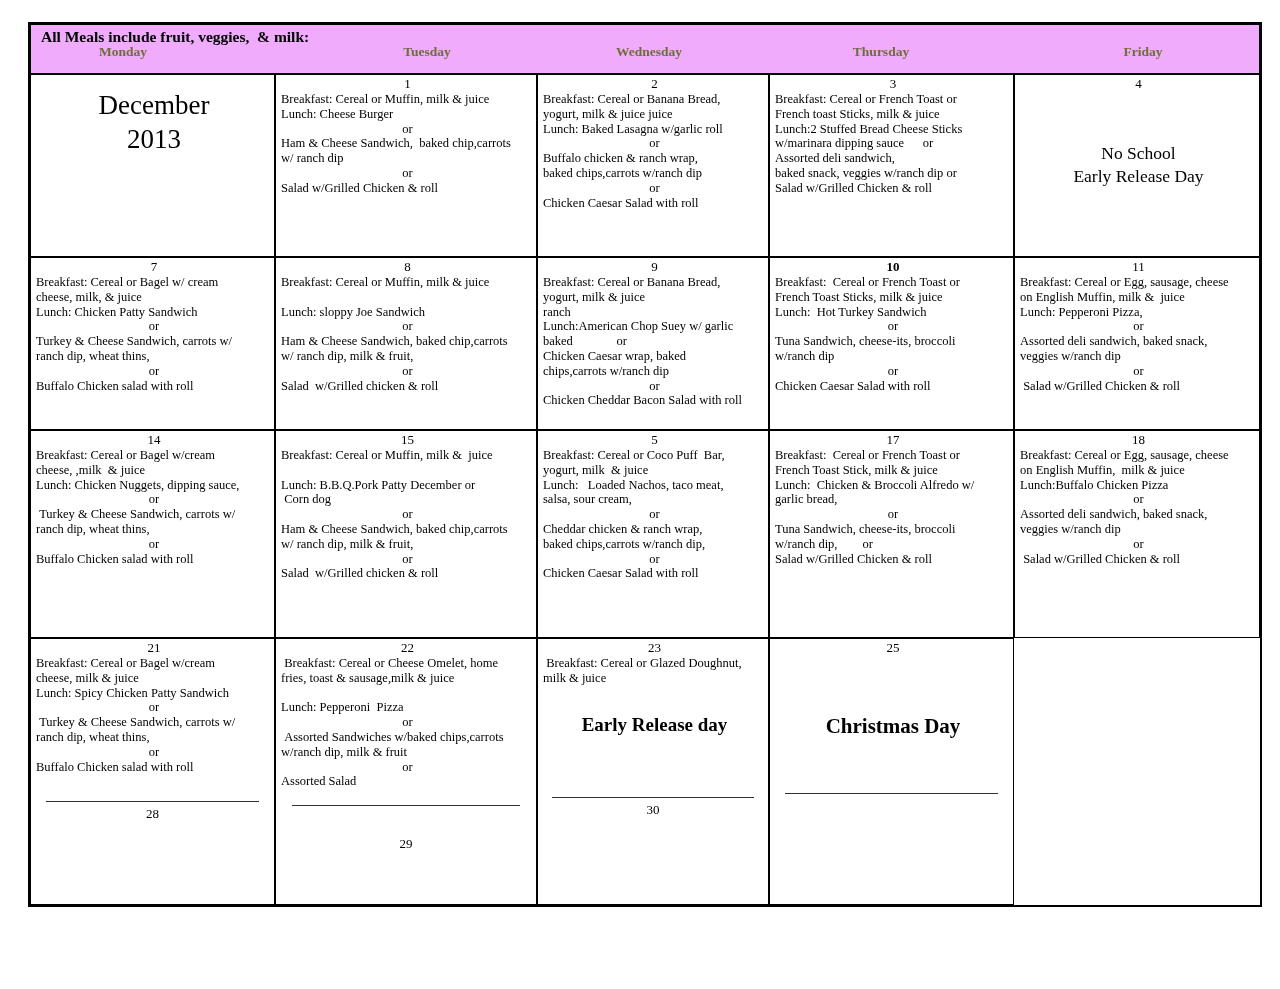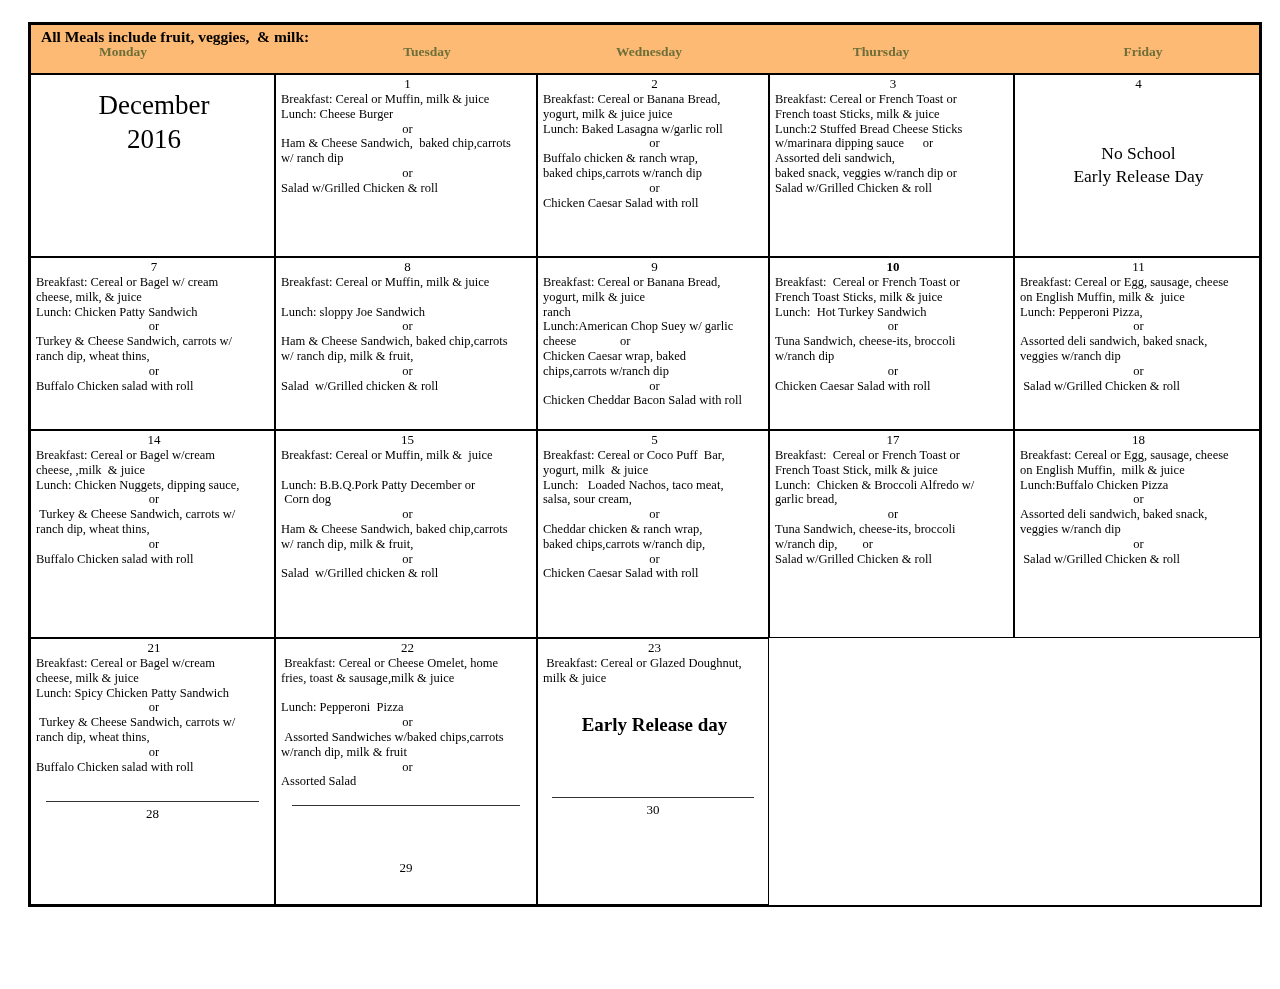--- a/index.html
+++ b/index.html
@@ -11,21 +11,21 @@
   .calendar{
     position:absolute;left:28px;top:22px;width:1230px;
     border:2px solid #000;background:#fff;
   }
   .grid{
     display:grid;
     grid-template-columns:245px 262px 232px 245px 246px;
     grid-template-rows:50px 183px 173px 208px 267px;
   }
   .hdr{
-    grid-column:1/-1;position:relative;border:1px solid #000;background:#fdba74;
+    grid-column:1/-1;position:relative;border:1px solid #000;background:#f0abfc;
   }
   .hdr-note{
     position:absolute;left:10px;top:3px;font-weight:bold;font-size:15.5px;
     white-space:pre;color:#000;
   }
   .wk-label{
     position:absolute;top:19px;transform:translateX(-50%);
     font-weight:bold;font-size:13.5px;color:var(--weekday-color,#6e6e38);
     white-space:nowrap;
   }
@@ -47,39 +47,39 @@
   .d24 .big-label{font-size:20.5px;margin-top:58px;}
   .d25 .big-label{font-size:21px;margin-top:58px;}
   .cfoot{position:absolute;left:0;right:0;}
   .d21 .cfoot{top:162px;}
   .d22 .cfoot{top:166px;}
   .d23 .cfoot{top:158px;}
   .d24 .cfoot{top:154px;}
   .d25 .cfoot{top:154px;}
   .rule{border-top:1.5px solid #333;width:88%;margin:0 auto;}
   .fnum{text-align:center;font-size:13px;margin-top:4px;}
-  .d22 .fnum{margin-top:54px;font-family:Liberation Serif, serif;}
+  .d22 .fnum{margin-top:30px;font-family:Liberation Serif, serif;}
 </style>
 </head>
 <body>
 
 <div class="calendar">
   <div class="grid">
     <div class="hdr">
       <div class="hdr-note">All Meals include fruit, veggies,  &amp; milk:</div>
       <div class="wk-label" style="left:92px">Monday</div>
       <div class="wk-label" style="left:396px">Tuesday</div>
       <div class="wk-label" style="left:618px">Wednesday</div>
       <div class="wk-label" style="left:850px">Thursday</div>
       <div class="wk-label" style="left:1112px">Friday</div>
     </div>
 
   <div class="cell month-cell">
         <div class="month-line first">December</div>
-        <div class="month-line">2016</div>
+        <div class="month-line">2013</div>
       </div>
       <div class="cell d1">
         <div class="day-num">1</div>
         <div class="line"><span class="b">Breakfast</span><span>: Cereal or Muffin, milk &amp; juice</span></div>
         <div class="line"><span class="b">Lunch:</span><span> Cheese Burger</span></div>
         <div class="line or">or</div>
         <div class="line"><span>Ham &amp; Cheese Sandwich,  baked chip,carrots</span></div>
         <div class="line"><span>w/ ranch dip</span></div>
         <div class="line or">or</div>
         <div class="line"><span>Salad w/Grilled Chicken &amp; roll</span></div>
@@ -131,21 +131,21 @@
         <div class="line"><span>w/ ranch dip, milk &amp; fruit,</span></div>
         <div class="line or">or</div>
         <div class="line"><span>Salad  w/Grilled chicken &amp; roll</span></div>
       </div>
       <div class="cell d9">
         <div class="day-num">9</div>
         <div class="line"><span class="b">Breakfast:</span><span> Cereal or Banana Bread,</span></div>
         <div class="line"><span>yogurt, milk &amp; juice</span></div>
         <div class="line"><span>ranch</span></div>
         <div class="line"><span>Lunch:American Chop Suey w/ garlic</span></div>
-        <div class="line"><span>cheese              or</span></div>
+        <div class="line"><span>baked              or</span></div>
         <div class="line"><span>Chicken Caesar wrap, baked</span></div>
         <div class="line"><span>chips,carrots w/ranch dip</span></div>
         <div class="line or">or</div>
         <div class="line"><span>Chicken Cheddar Bacon Salad with roll</span></div>
       </div>
       <div class="cell d10">
         <div class="day-num bold">10</div>
         <div class="line"><span class="b">Breakfast:</span><span>  Cereal or French Toast or</span></div>
         <div class="line"><span>French Toast Sticks, milk &amp; juice</span></div>
         <div class="line"><span class="b">Lunch:</span><span>  Hot Turkey Sandwich</span></div>
@@ -257,14 +257,21 @@
       <div class="cell d23">
         <div class="day-num">23</div>
         <div class="line"><span> Breakfast: Cereal or Glazed Doughnut,</span></div>
         <div class="line"><span>milk &amp; juice</span></div>
         <div class="big-label">Early Release day</div>
         <div class="cfoot">
           <div class="rule"></div>
           <div class="fnum">30</div>
         </div>
       </div>
+      <div class="cell d25">
+        <div class="day-num">25</div>
+        <div class="big-label">Christmas Day</div>
+        <div class="cfoot">
+          <div class="rule"></div>
+        </div>
+      </div>
     </div>
 </div>
 
 </body></html>

